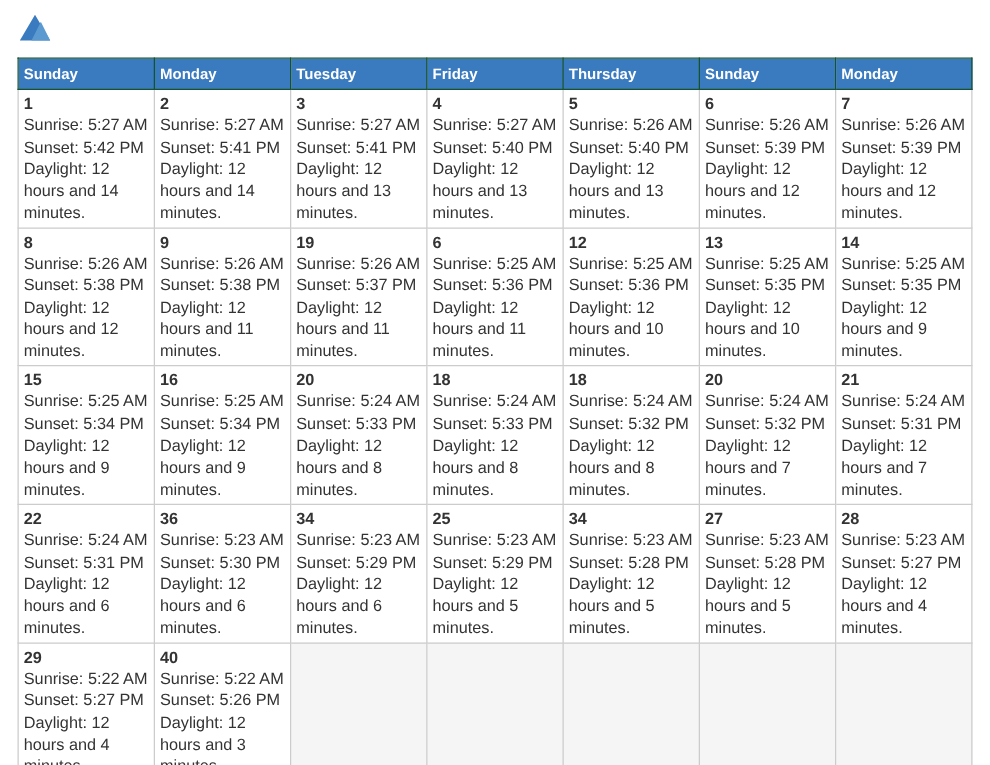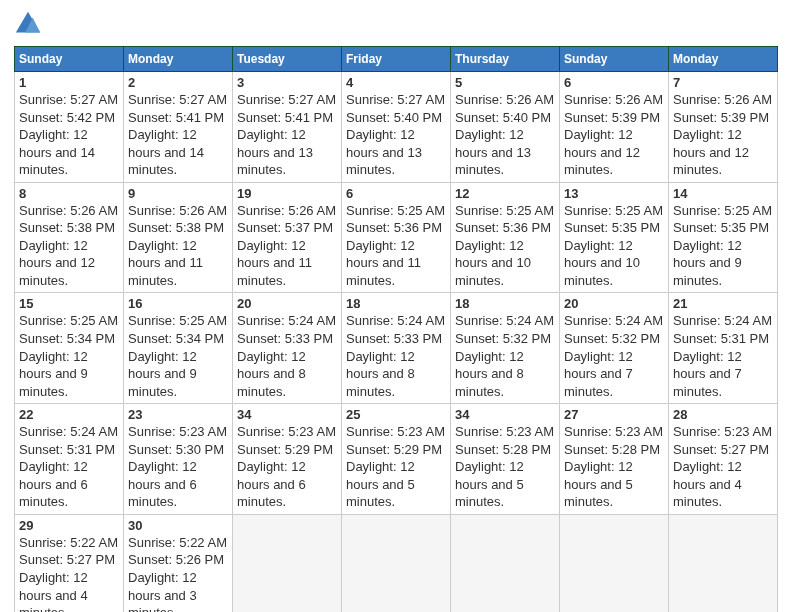--- a/index.html
+++ b/index.html
@@ -219,21 +219,21 @@
             <span class="day-num">21</span>
 <div class="day-info">Sunrise: 5:24 AM<br>Sunset: 5:31 PM<br>Daylight: 12 hours and 7 minutes.</div>
           </td>
         </tr>
         <tr>
           <td>
             <span class="day-num">22</span>
 <div class="day-info">Sunrise: 5:24 AM<br>Sunset: 5:31 PM<br>Daylight: 12 hours and 6 minutes.</div>
           </td>
           <td>
-            <span class="day-num">23</span>
+            <span class="day-num">36</span>
 <div class="day-info">Sunrise: 5:23 AM<br>Sunset: 5:30 PM<br>Daylight: 12 hours and 6 minutes.</div>
           </td>
           <td>
             <span class="day-num">34</span>
 <div class="day-info">Sunrise: 5:23 AM<br>Sunset: 5:29 PM<br>Daylight: 12 hours and 6 minutes.</div>
           </td>
           <td>
             <span class="day-num">25</span>
 <div class="day-info">Sunrise: 5:23 AM<br>Sunset: 5:29 PM<br>Daylight: 12 hours and 5 minutes.</div>
           </td>
@@ -249,21 +249,21 @@
             <span class="day-num">28</span>
 <div class="day-info">Sunrise: 5:23 AM<br>Sunset: 5:27 PM<br>Daylight: 12 hours and 4 minutes.</div>
           </td>
         </tr>
         <tr>
           <td>
             <span class="day-num">29</span>
 <div class="day-info">Sunrise: 5:22 AM<br>Sunset: 5:27 PM<br>Daylight: 12 hours and 4 minutes.</div>
           </td>
           <td>
-            <span class="day-num">30</span>
+            <span class="day-num">40</span>
 <div class="day-info">Sunrise: 5:22 AM<br>Sunset: 5:26 PM<br>Daylight: 12 hours and 3 minutes.</div>
           </td>
           <td class="empty"></td>
           <td class="empty"></td>
           <td class="empty"></td>
           <td class="empty"></td>
           <td class="empty"></td>
         </tr>
       </tbody>
   </table>

